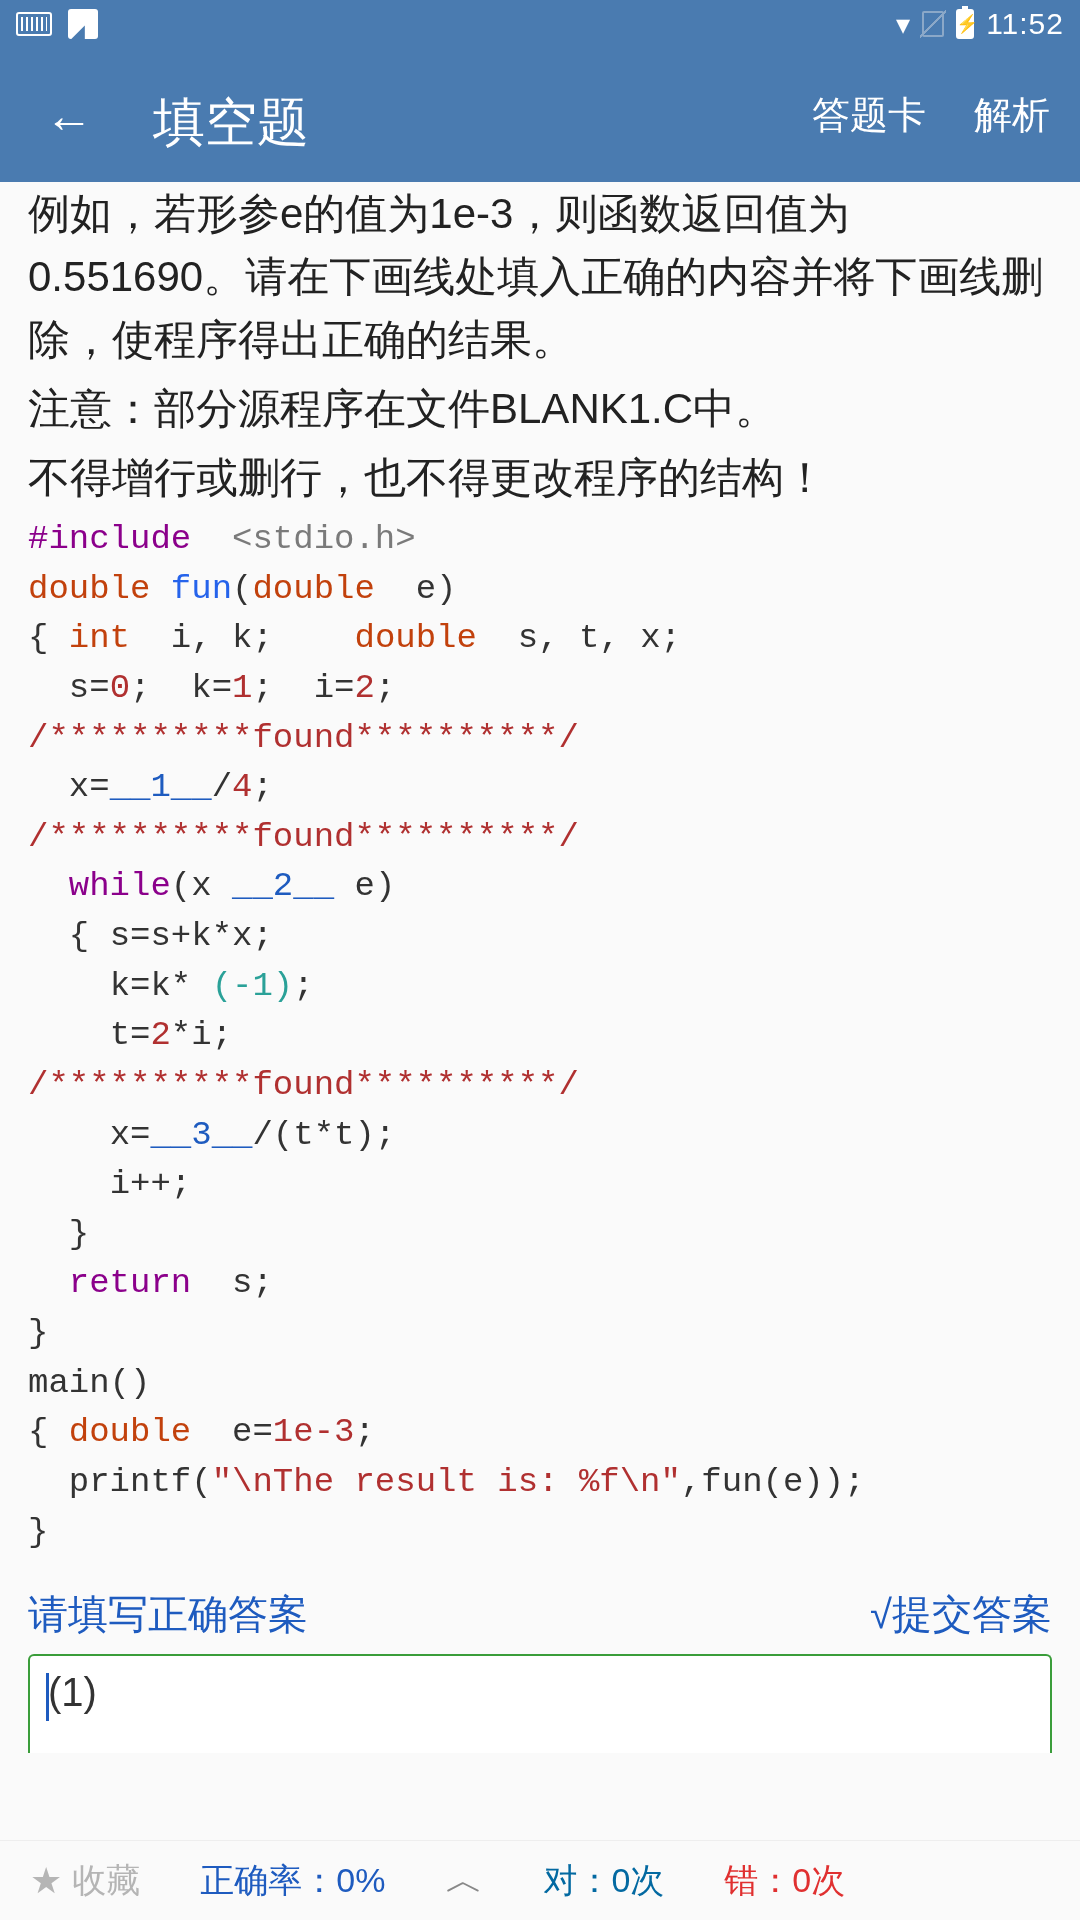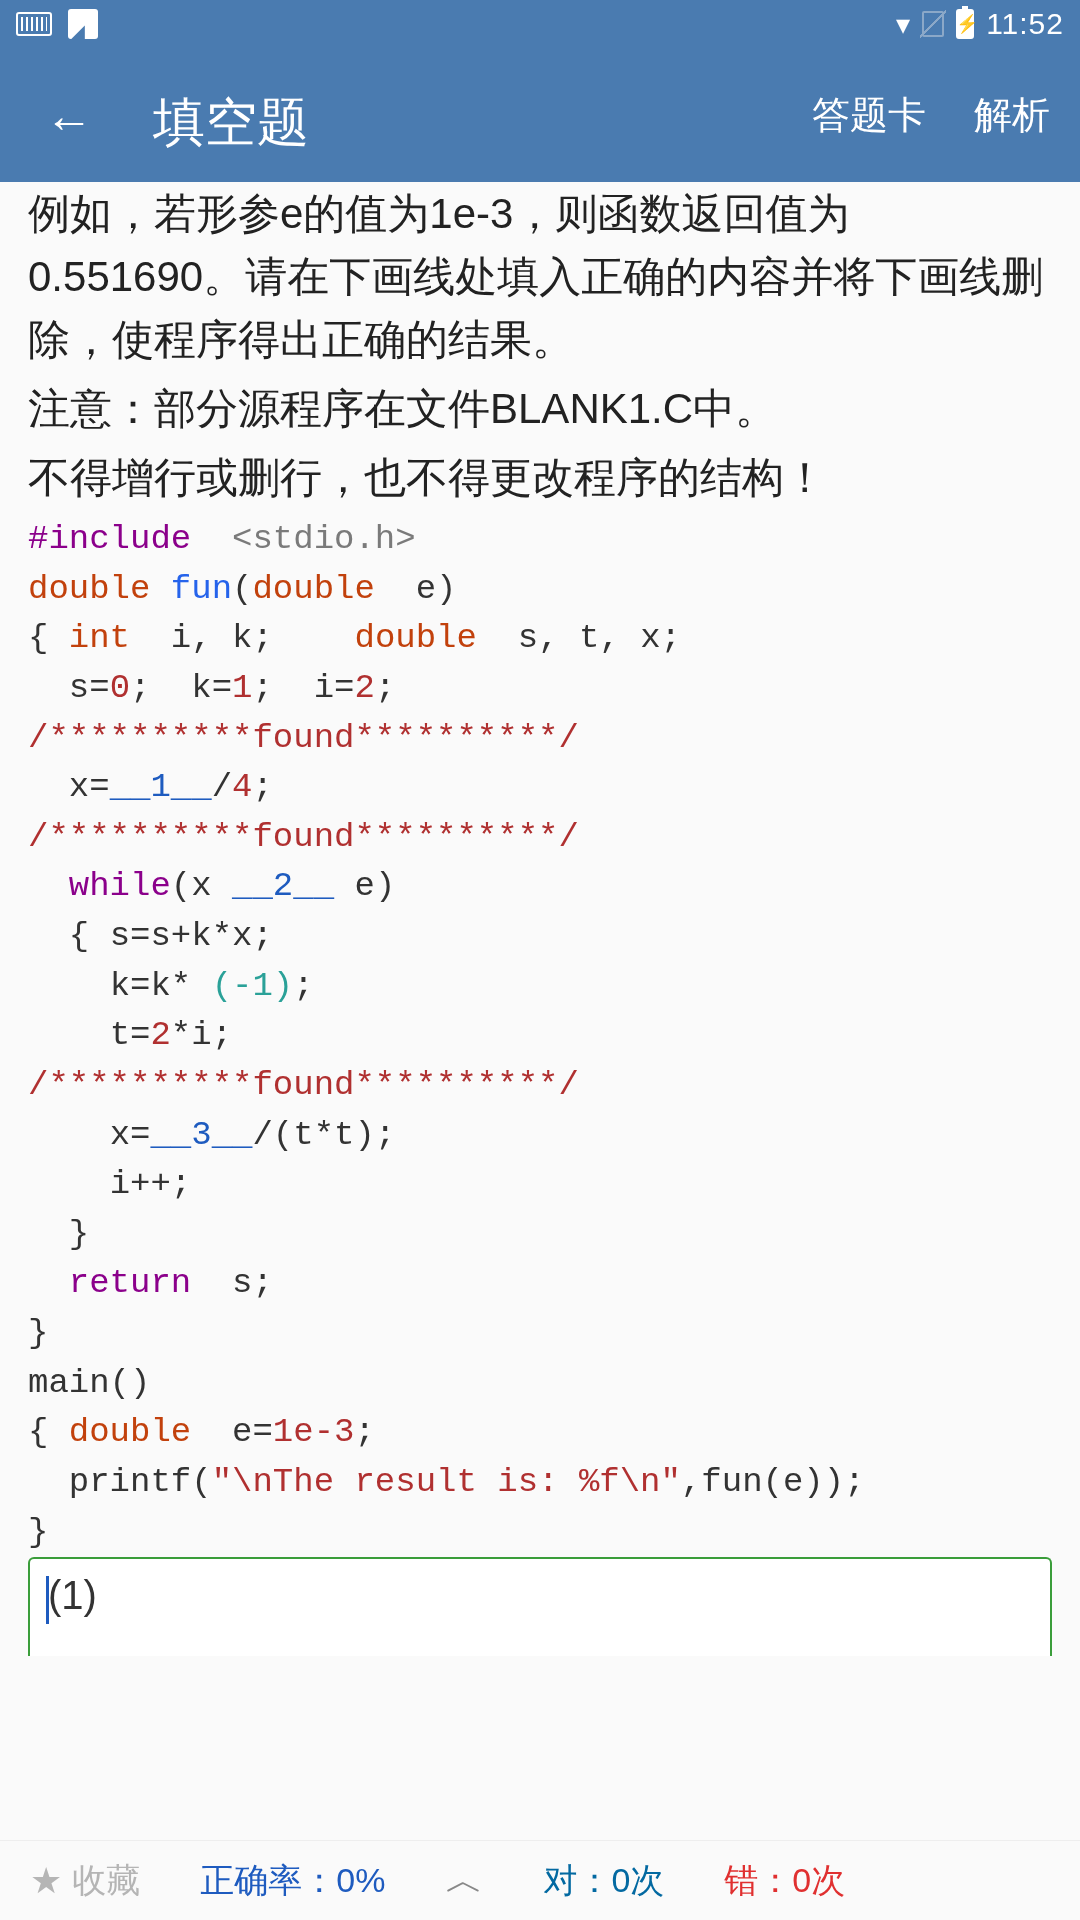--- a/index.html
+++ b/index.html
@@ -160,20 +160,24 @@
     <span>x=</span><span class="c-blank">__3__</span><span>/(t*t);</span>
     <span>i++;</span>
   }
   <span class="c-kw">return</span>  <span>s;</span>
 }
 <span>main()</span>
 { <span class="c-type">double</span>  <span>e=</span><span class="c-num">1e-3</span>;
   <span>printf</span>(<span class="c-str">"\nThe result is: %f\n"</span><span>,fun(e));</span>
 }</div>
 
+  <div class="answer-row">
+    <span class="answer-prompt">请填写正确答案</span>
+    <span class="answer-submit">√提交答案</span>
+  </div>
   <div class="answer-input-wrap">
     <div class="answer-input">(1)</div>
   </div>
 </div>
 
 <div class="bottom-bar">
   <div class="fav-group">
     <span class="fav-star">★</span>
     <span>收藏</span>
   </div>

